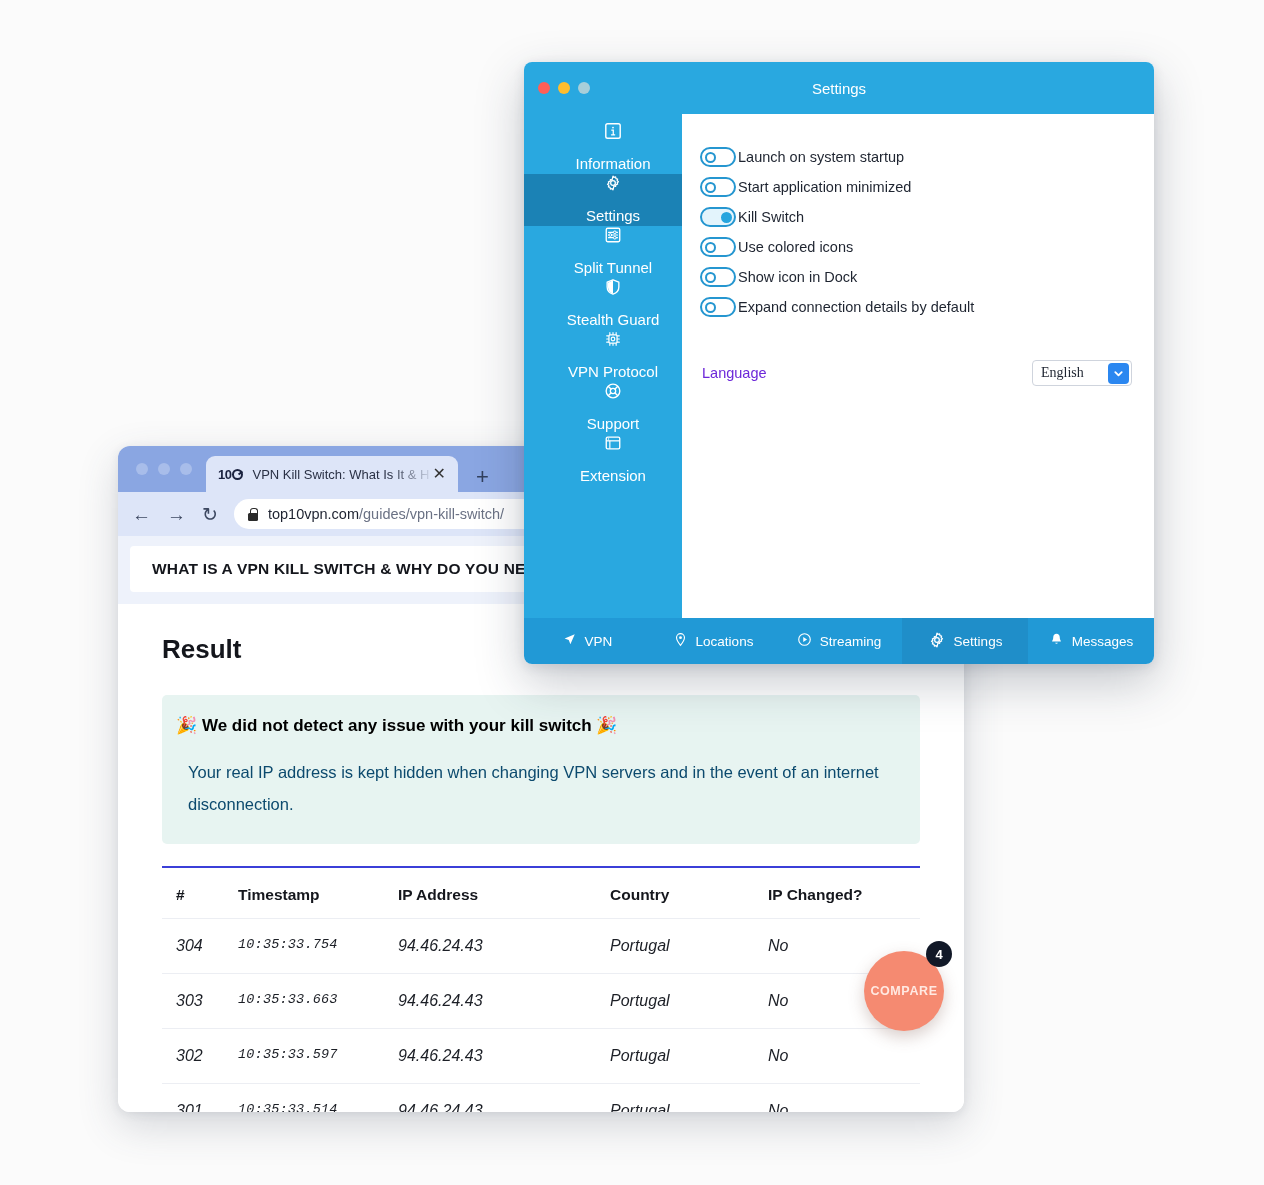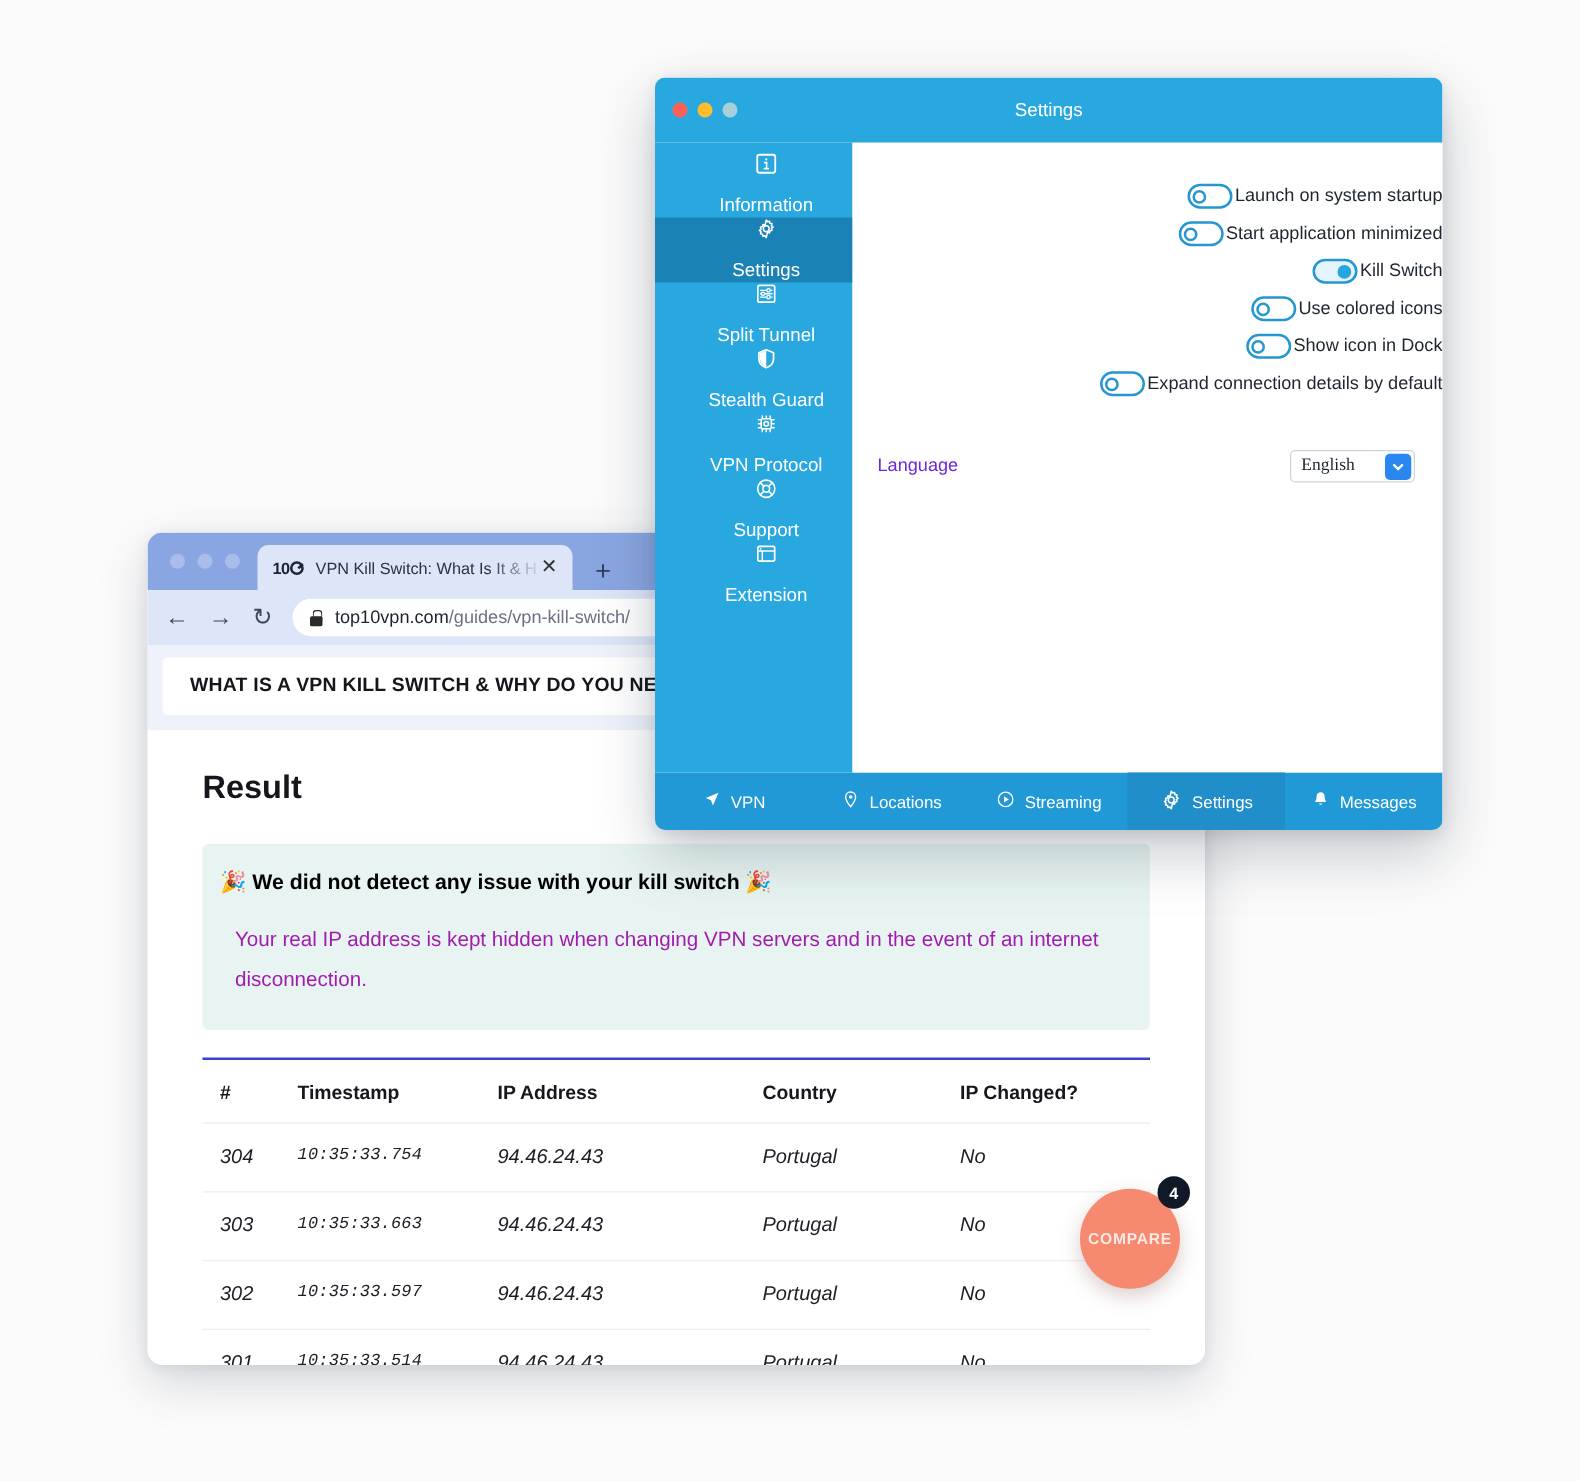--- a/index.html
+++ b/index.html
@@ -6,21 +6,21 @@
   html, body {
     width: 1264px; height: 1185px;
     background: #fbfbfb;
     font-family: "Liberation Sans", sans-serif;
     overflow: hidden;
   }
   #stage { position: relative; width: 1264px; height: 1185px; }
 
   
   #browser {
-    position: absolute; left: 118px; top: 426px;
+    position: absolute; left: 118px; top: 446px;
     width: 846px; height: 666px;
     border-radius: 12px;
     background: #ffffff;
     box-shadow: 0 14px 40px rgba(60,70,90,0.20), 0 2px 10px rgba(60,70,90,0.10);
     overflow: hidden;
     z-index: 1;
   }
   .tabstrip {
     height: 46px; background: #8aa6e2;
     display: flex; align-items: flex-end; padding-left: 14px;
@@ -84,21 +84,21 @@
   .pagebody { background: #ffffff; padding: 30px 44px 0 44px; height: 100%; }
   .result-title { font-size: 26px; font-weight: 700; color: #14161c; margin-bottom: 30px; }
 
   .banner {
     background: #e7f4f1; border-radius: 5px; padding: 20px 14px 24px 14px;
   }
   .banner-head {
     text-align: left; font-size: 17px; font-weight: 700; color: #000000;
     margin-bottom: 20px;
   }
-  .banner-body { font-size: 16.5px; color: #a21caf; line-height: 1.95; padding: 0 12px; }
+  .banner-body { font-size: 16.5px; color: #0c4a6e; line-height: 1.95; padding: 0 12px; }
 
   .tbl { margin-top: 22px; }
   .tbl-head {
     display: flex; border-top: 2px solid #3b3fd8; padding: 18px 14px 14px 14px;
     font-size: 15.5px; font-weight: 700; color: #15171d;
   }
   .tbl-row {
     display: flex; padding: 18px 14px; font-size: 16px; color: #1c1f26;
     border-top: 1px solid #eceef3; align-items: flex-start; font-style: italic;
   }
@@ -157,21 +157,20 @@
   }
   .side-item.active { background: #1b82b5; }
   .side-item svg { flex: 0 0 auto; }
   .content {
     flex: 1; background: #ffffff; padding: 28px 0 0 0;
   }
   .opt-list { padding: 0 0 0 18px; }
   .opt {
     display: flex; align-items: center; gap: 2px; height: 30px; margin-bottom: 0px;
     padding: 0 0 0 0;
-    justify-content: flex-end;
   }
   .opt + .opt { margin-top: 0px; }
   .sw {
     width: 36px; height: 20px; border-radius: 10px; border: 2px solid #2596d0;
     background: #ffffff; position: relative; flex: 0 0 auto; cursor: pointer;
   }
   .sw .knob {
     position: absolute; top: 2.5px; left: 2.5px;
     width: 11px; height: 11px; border-radius: 50%;
     border: 2px solid #2596d0; background: #ffffff;

